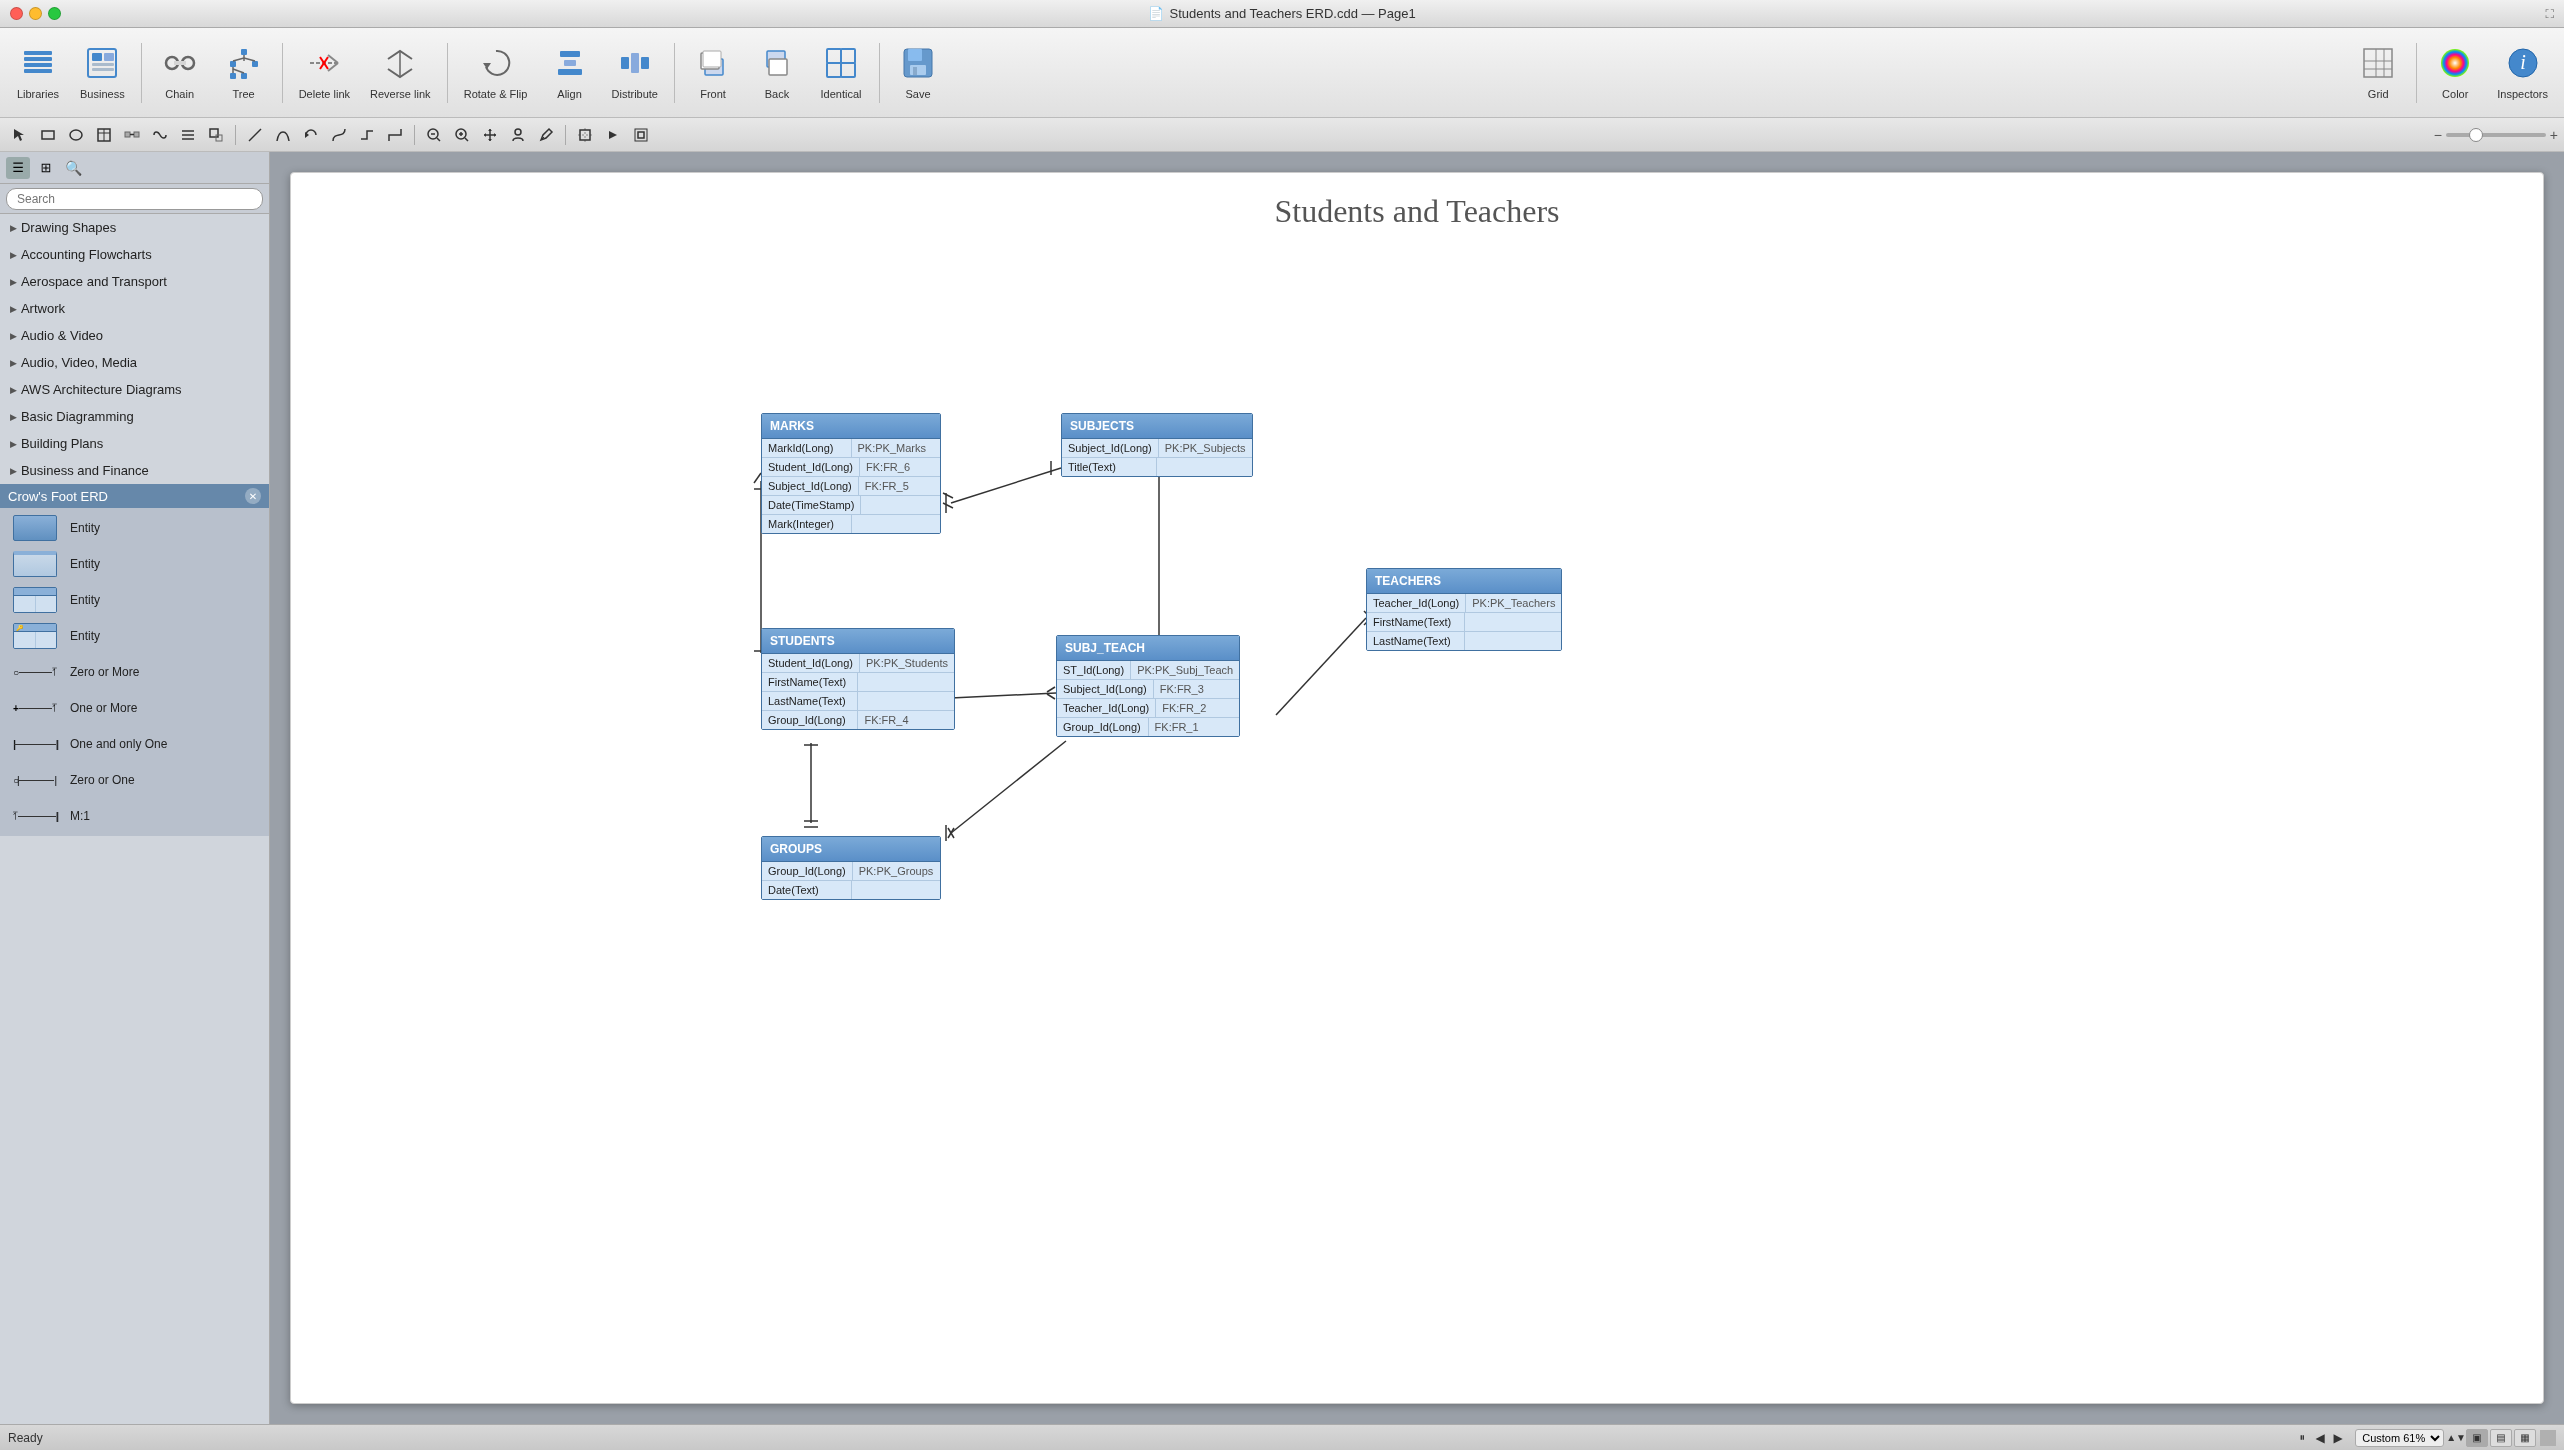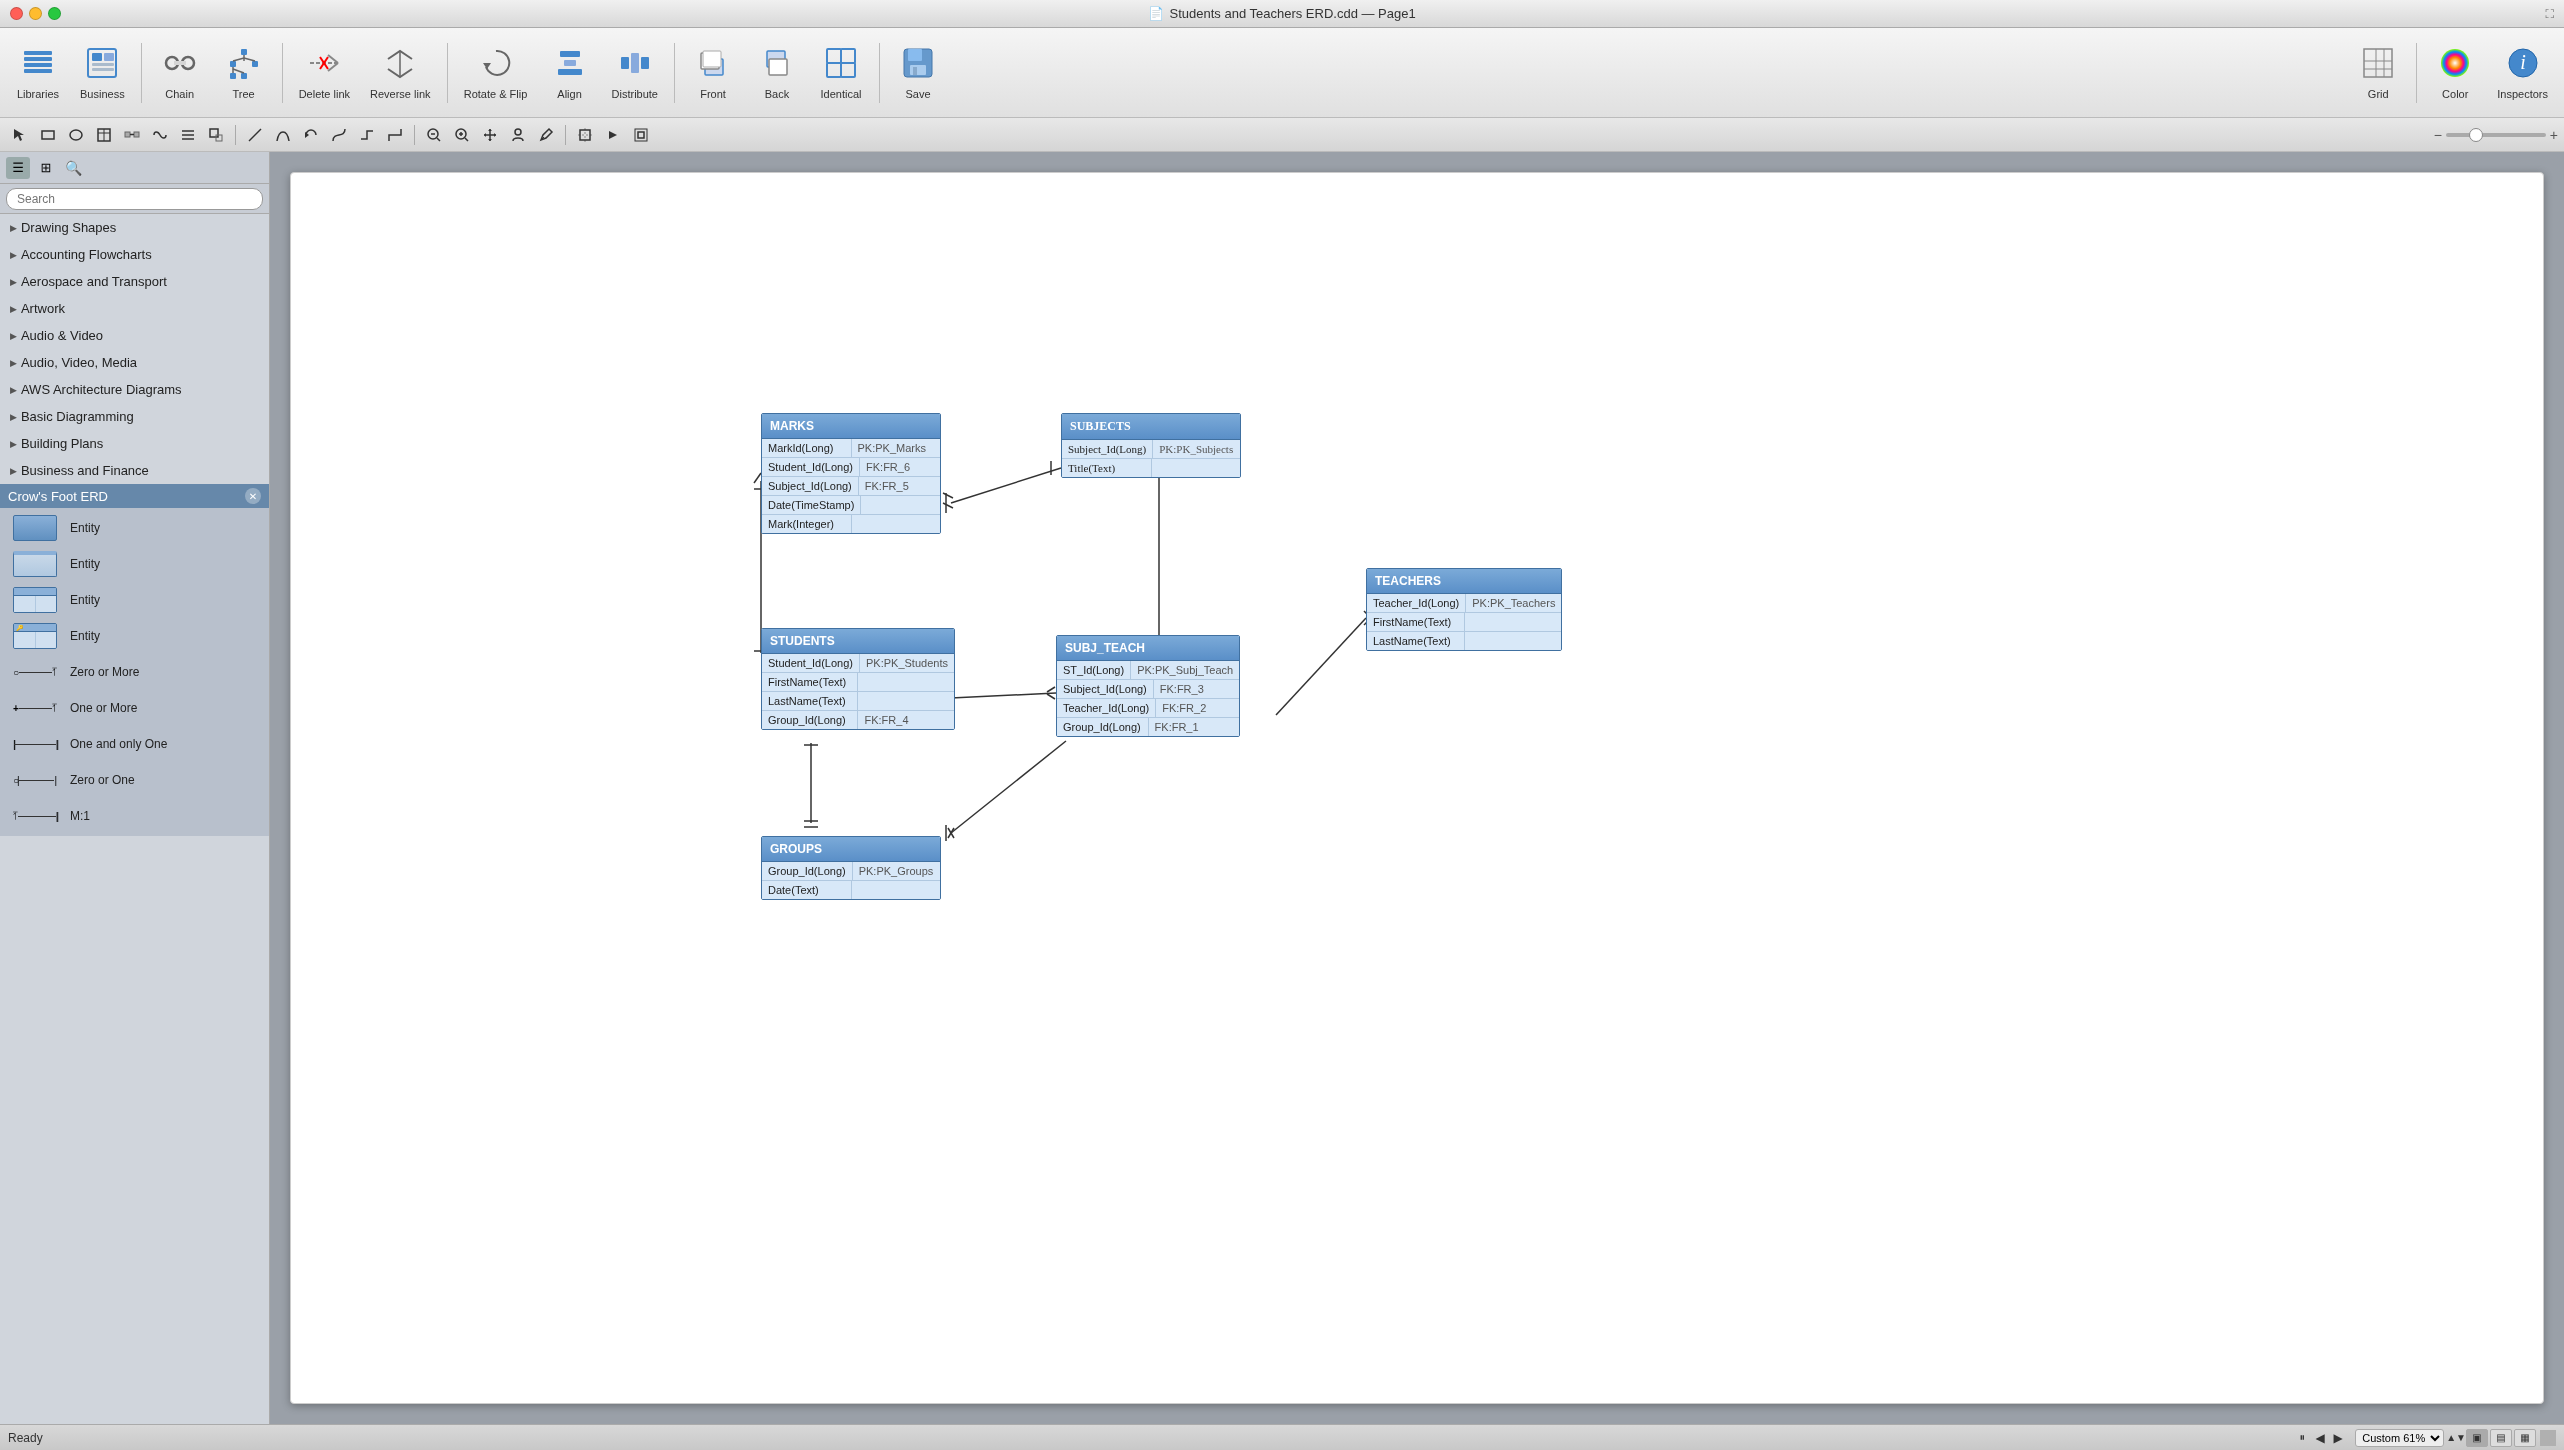--- a/index.html
+++ b/index.html
@@ -920,20 +920,21 @@
           </div>
           <div class="shape-name">M:1</div>
         </div>
       </div>
     </div>
   </div>
 
   <div id="canvas-area">
     <div id="canvas">
 
+      <div id="diagram-title">Students and Teachers</div>
 
       <svg id="erd-svg">
 
         <line x1="660" y1="330" x2="770" y2="295" stroke="#333" stroke-width="1.5"></line>
 
         <line x1="760" y1="288" x2="760" y2="302" stroke="#333" stroke-width="1.5"></line>
 
         <line x1="662" y1="325" x2="652" y2="320" stroke="#333" stroke-width="1.5"></line>
         <line x1="662" y1="335" x2="652" y2="330" stroke="#333" stroke-width="1.5"></line>
         <line x1="655" y1="320" x2="655" y2="340" stroke="#333" stroke-width="1.5"></line>
@@ -992,21 +993,21 @@
             <div class="erd-col1">Date(TimeStamp)</div>
             <div class="erd-col2"></div>
           </div>
           <div class="erd-row">
             <div class="erd-col1">Mark(Integer)</div>
             <div class="erd-col2"></div>
           </div>
         </div>
       </div>
 
-      <div class="erd-table" style="left:770px; top:240px;font-family:Liberation Serif, serif;">
+      <div class="erd-table" style="left:770px; top:240px;">
         <div class="erd-table-header">SUBJECTS</div>
         <div class="erd-table-body">
           <div class="erd-row">
             <div class="erd-col1">Subject_Id(Long)</div>
             <div class="erd-col2">PK:PK_Subjects</div>
           </div>
           <div class="erd-row">
             <div class="erd-col1">Title(Text)</div>
             <div class="erd-col2"></div>
           </div>

